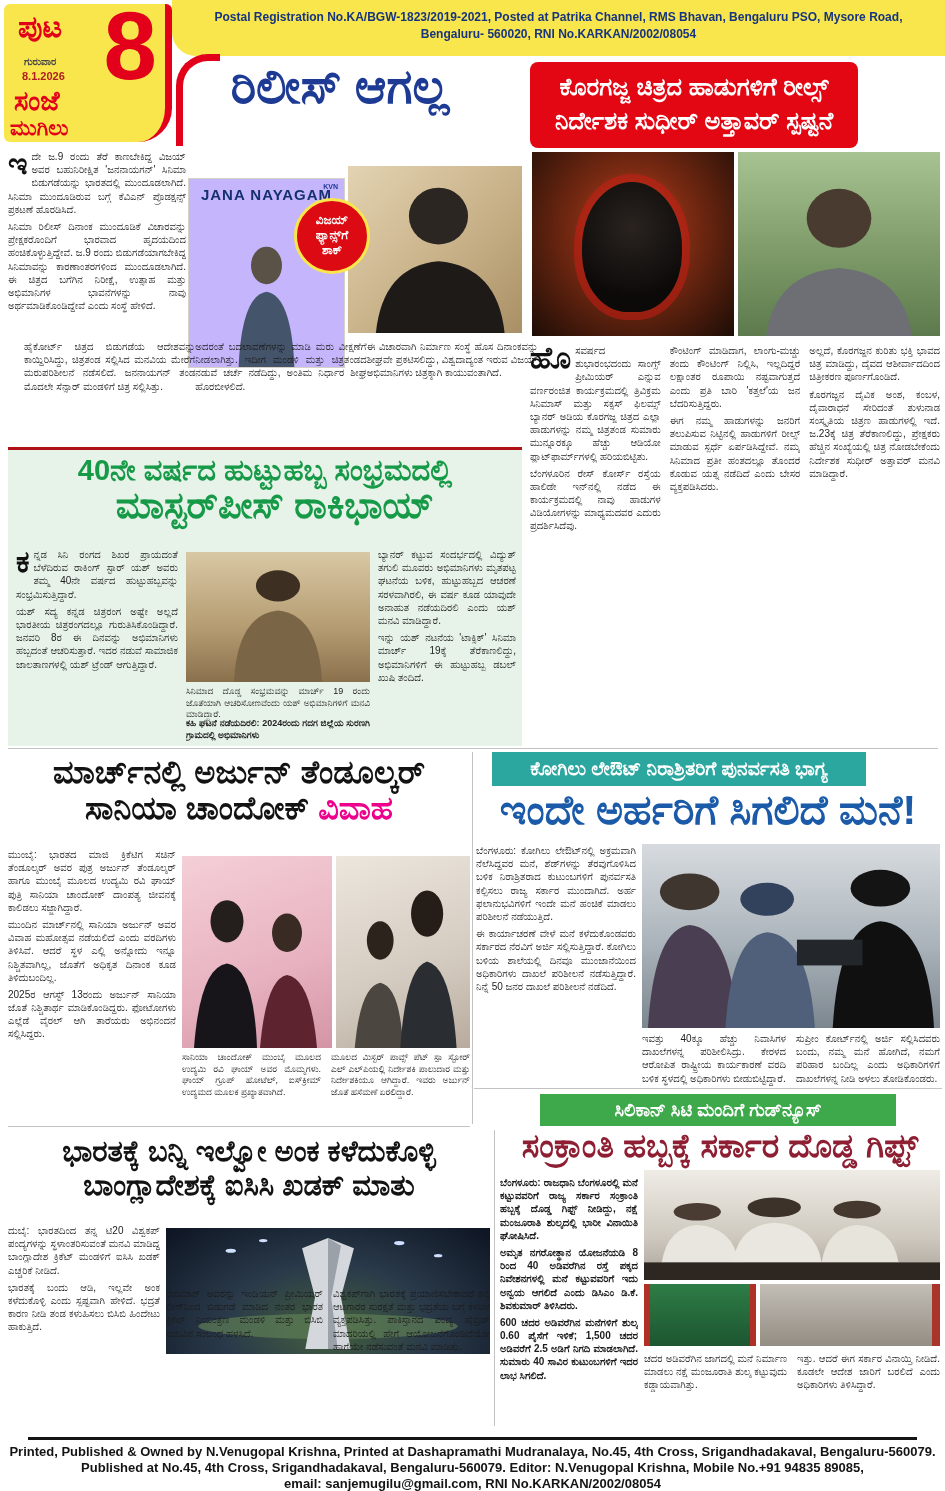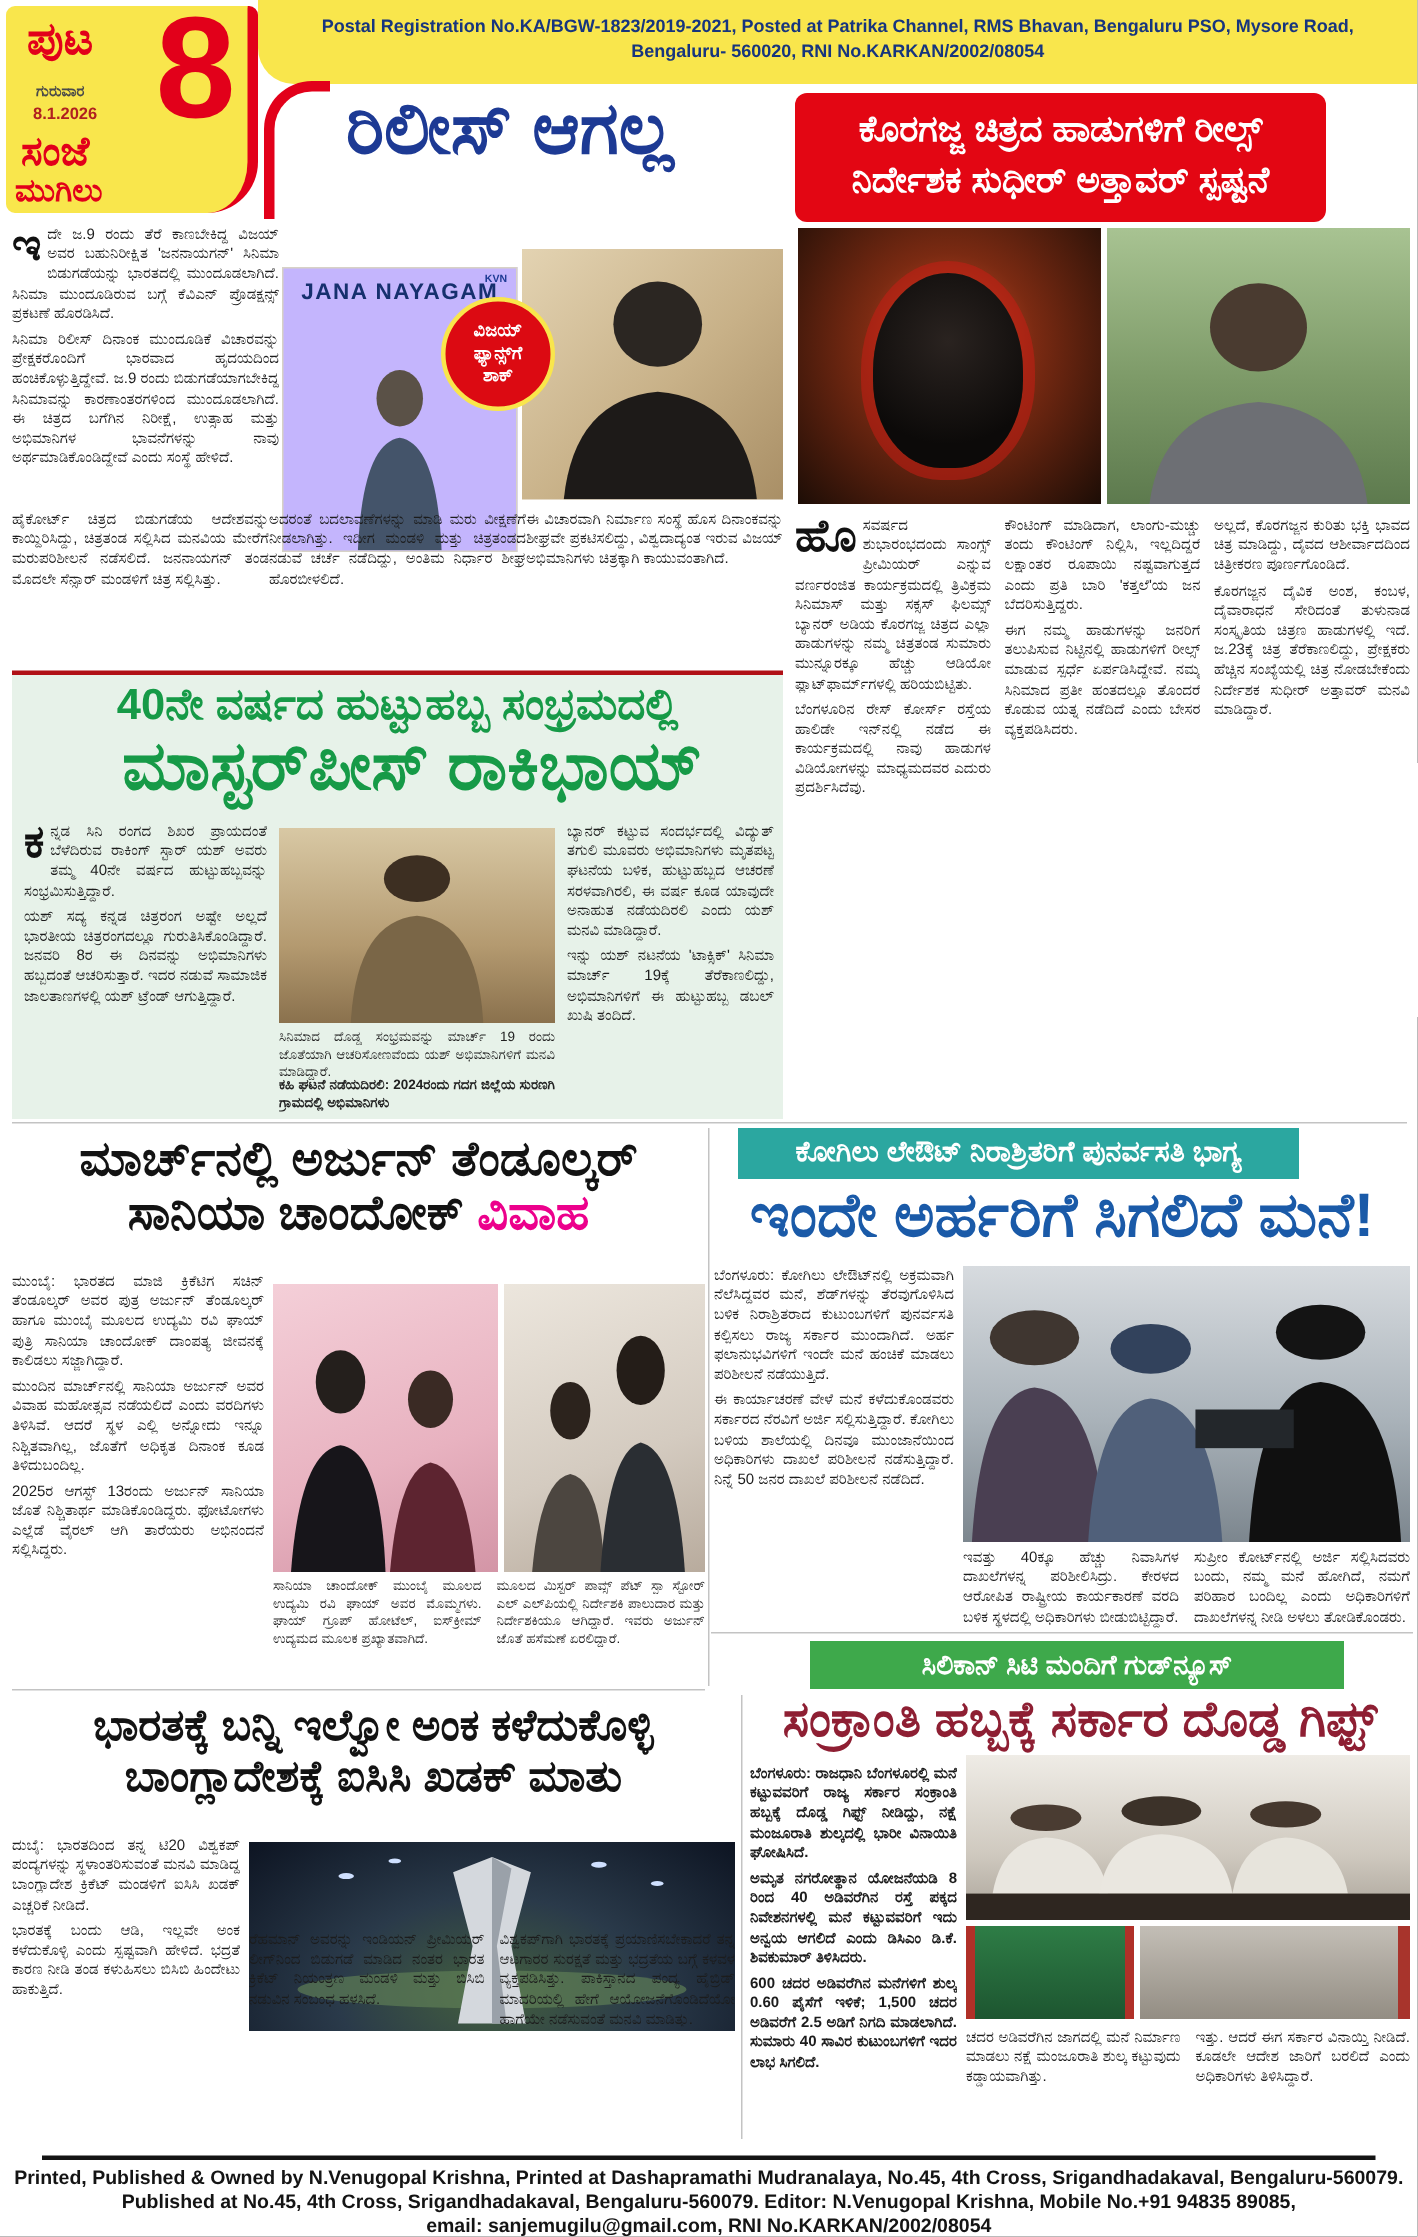--- a/index.html
+++ b/index.html
@@ -38,43 +38,43 @@
   #a1-col1 { left:8px; top:150px; width:178px; height:192px; }
   #a1-poster { left:188px; top:178px; width:157px; height:190px; background:#c4b5fd; border:1px solid #d7d2c6;padding-left:24px; }
   #a1-poster-logo { position:absolute; top:4px; right:6px; font-size:7px; font-weight:bold; color:#1D3A94; }
   #a1-poster-title { position:absolute; top:8px; left:0; width:100%; text-align:center;
                      font-size:15px; font-weight:bold; color:#16306e; letter-spacing:1px; line-height:1.0; }
   #a1-vijay { left:348px; top:166px; width:174px; height:167px;
               background:linear-gradient(135deg,#e3d3b2 0%,#c8b188 55%,#a98f66 100%); }
   #a1-badge { left:294px; top:198px; width:76px; height:76px; border-radius:50%;
               background:#DC0A12; border:3px solid #F9E64C; color:#fff; text-align:center;
               font-weight:bold; font-size:12px; line-height:1.25; padding-top:12px; }
-  #a1-bottom { left:8px; top:340px; width:514px; height:102px; display:flex; }
+  #a1-bottom { left:24px; top:340px; width:514px; height:102px; display:flex; }
   #a1-bottom > div { flex:1; }
 
   
-  #a2-headbox { left:530px; top:62px; width:354px; height:86px; background:#E30613; border-radius:8px;
+  #a2-headbox { left:530px; top:62px; width:328px; height:86px; background:#E30613; border-radius:8px;
                 color:#ffffff; text-align:center; padding-top:8px; }
   #a2-headbox div { font-size:24px; font-weight:bold; line-height:1.4; }
   #a2-img1 { left:532px; top:152px; width:202px; height:184px;
              background:radial-gradient(ellipse at 50% 42%, #d94f2a 0%, #7a2a12 40%, #1c0d06 100%); }
   #a2-face { position:absolute; left:50px; top:30px; width:100px; height:130px; border-radius:50% 50% 45% 45%;
              background:radial-gradient(circle at 50% 35%, #2a2320 0%, #0c0a09 70%);
              box-shadow:0 0 0 8px rgba(200,30,20,.55); }
   #a2-img2 { left:738px; top:152px; width:202px; height:184px;
              background:linear-gradient(180deg,#a8c392 0%,#7d9a68 55%,#5d7a4e 100%); }
   #a2-cols { left:530px; top:344px; width:410px; height:398px; display:flex; gap:9px; }
   #a2-cols > div { flex:1; }
 
   
   #a3-rule { left:8px; top:447px; width:514px; height:3px; background:#B01116; }
   #a3-block { left:8px; top:450px; width:514px; height:296px; background:#E7F2E9; }
   #a3-head { left:8px; top:454px; width:514px; text-align:center; color:#169A47; }
   #a3-h1 { font-size:29px; font-weight:bold; line-height:1.15; }
-  #a3-h2 { font-size:45px; font-weight:bold; line-height:1.05;margin-left:20px; }
+  #a3-h2 { font-size:37px; font-weight:bold; line-height:1.05;margin-left:20px; }
   #a3-col1 { left:16px; top:548px; width:162px; height:190px; }
   #a3-img { left:186px; top:552px; width:184px; height:130px;
             background:linear-gradient(180deg,#d8c8a4 0%,#b49a70 60%,#8a714d 100%); }
   #a3-cap { left:186px; top:686px; width:184px; }
   #a3-sub { left:186px; top:718px; width:184px; font-weight:bold; }
   #a3-col3 { left:378px; top:548px; width:138px; height:190px; }
 
   
   #a4-head { left:8px; top:754px; width:462px; text-align:center; color:#131313; }
   #a4-h1 { font-size:32px; font-weight:bold; line-height:1.15; }

